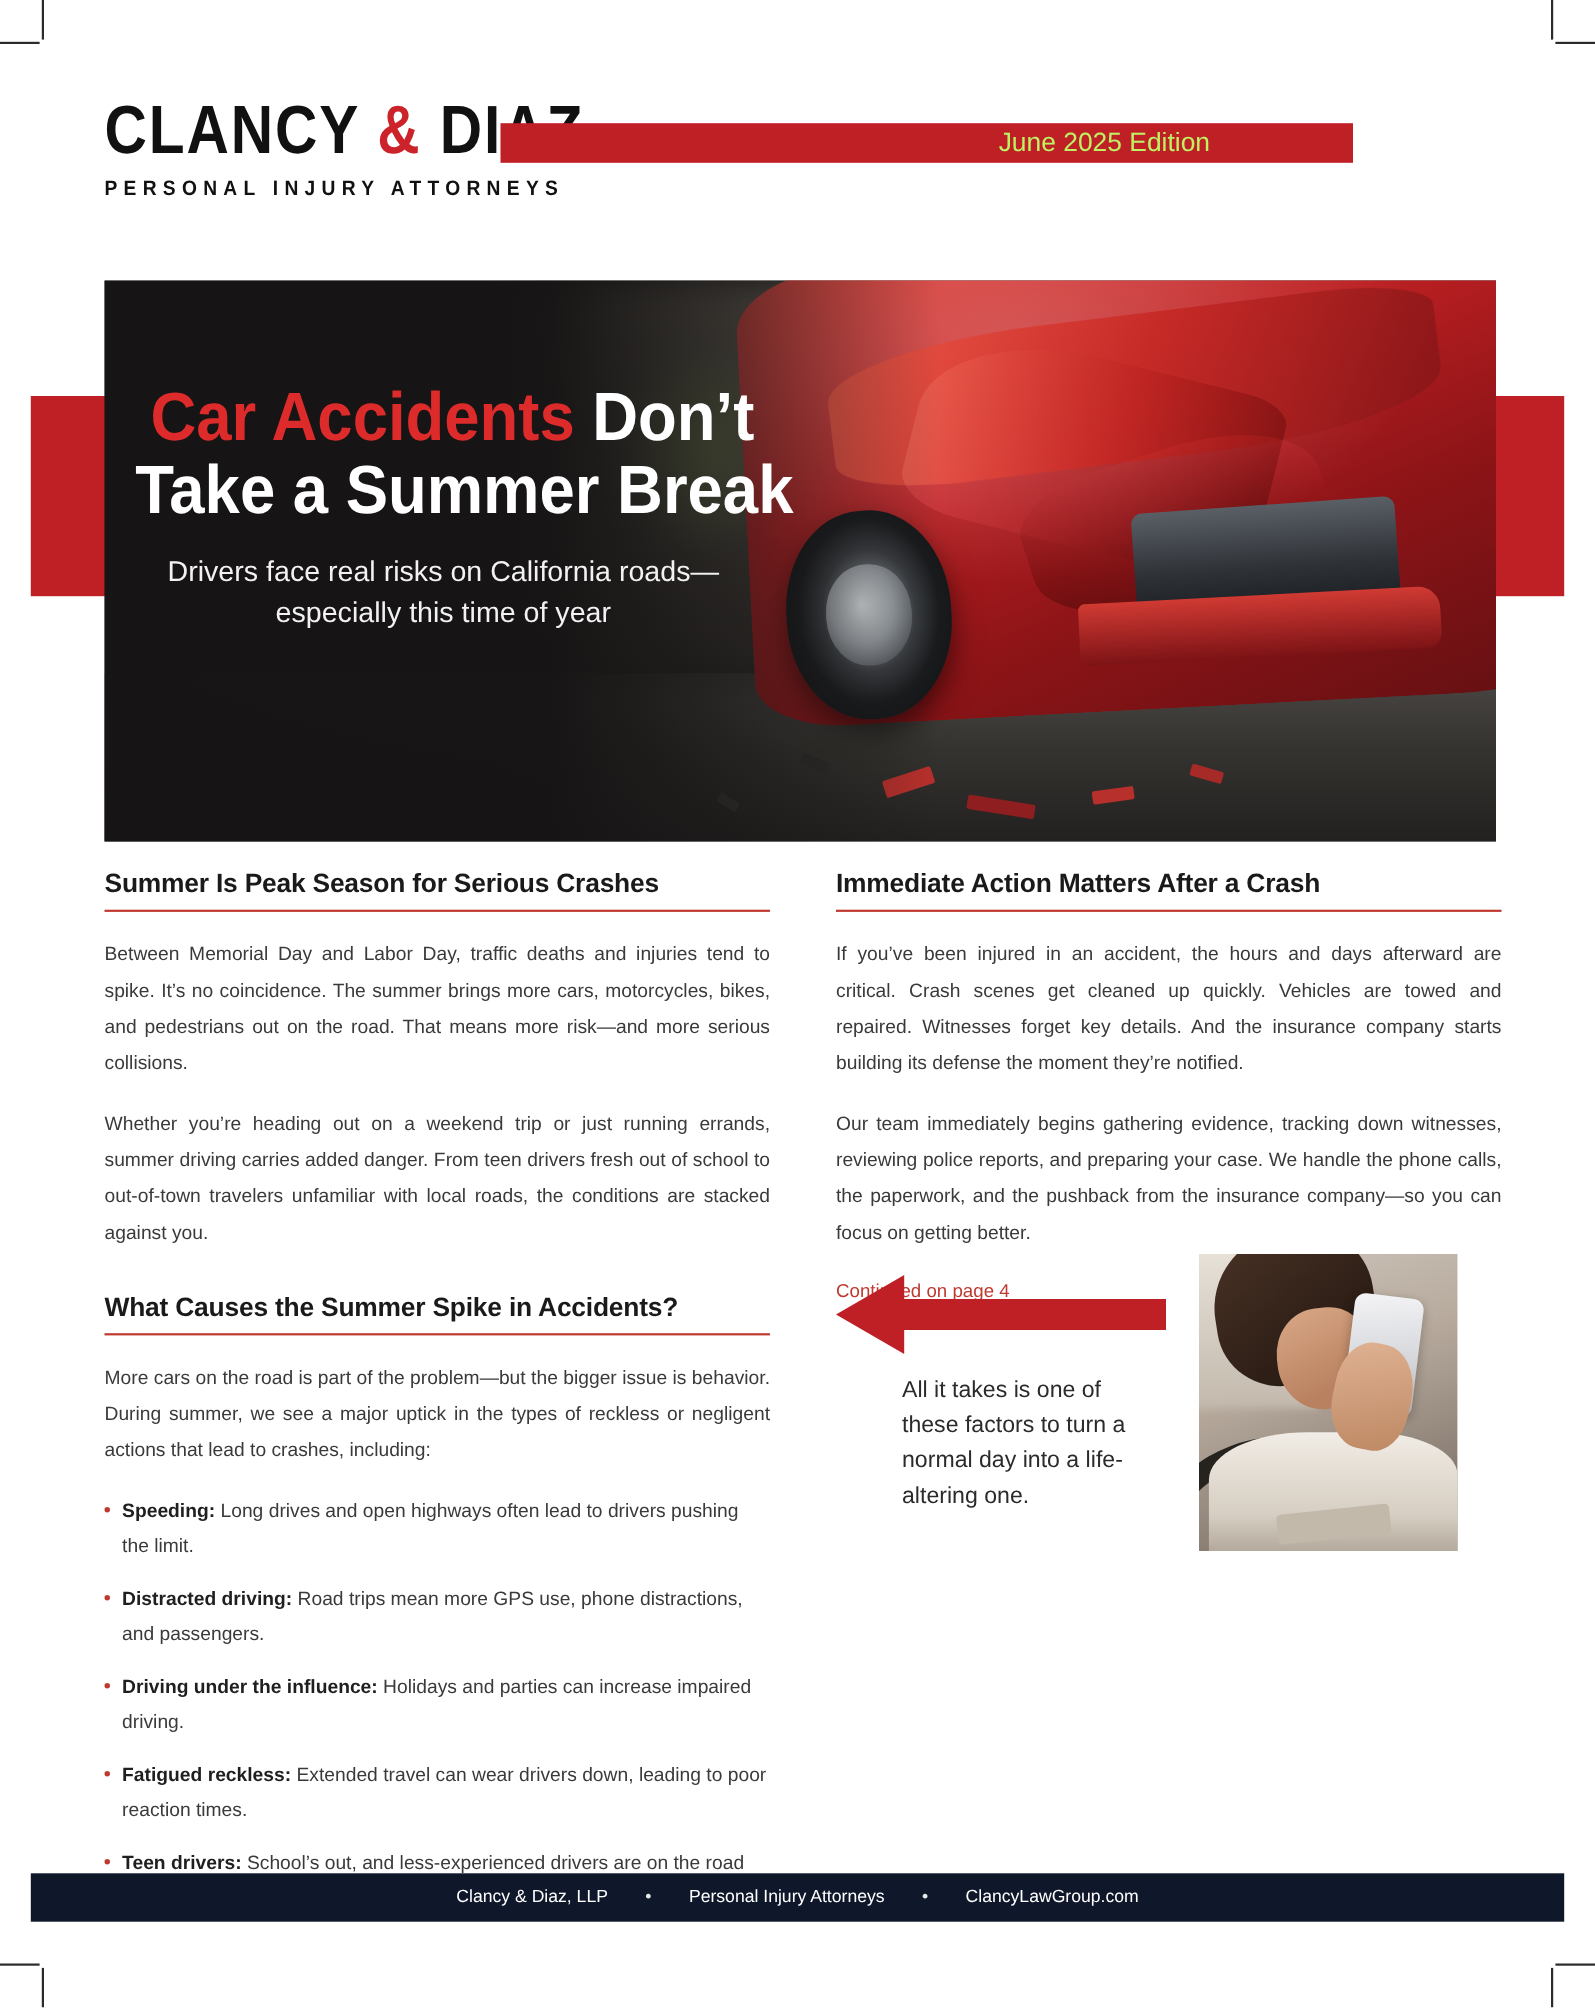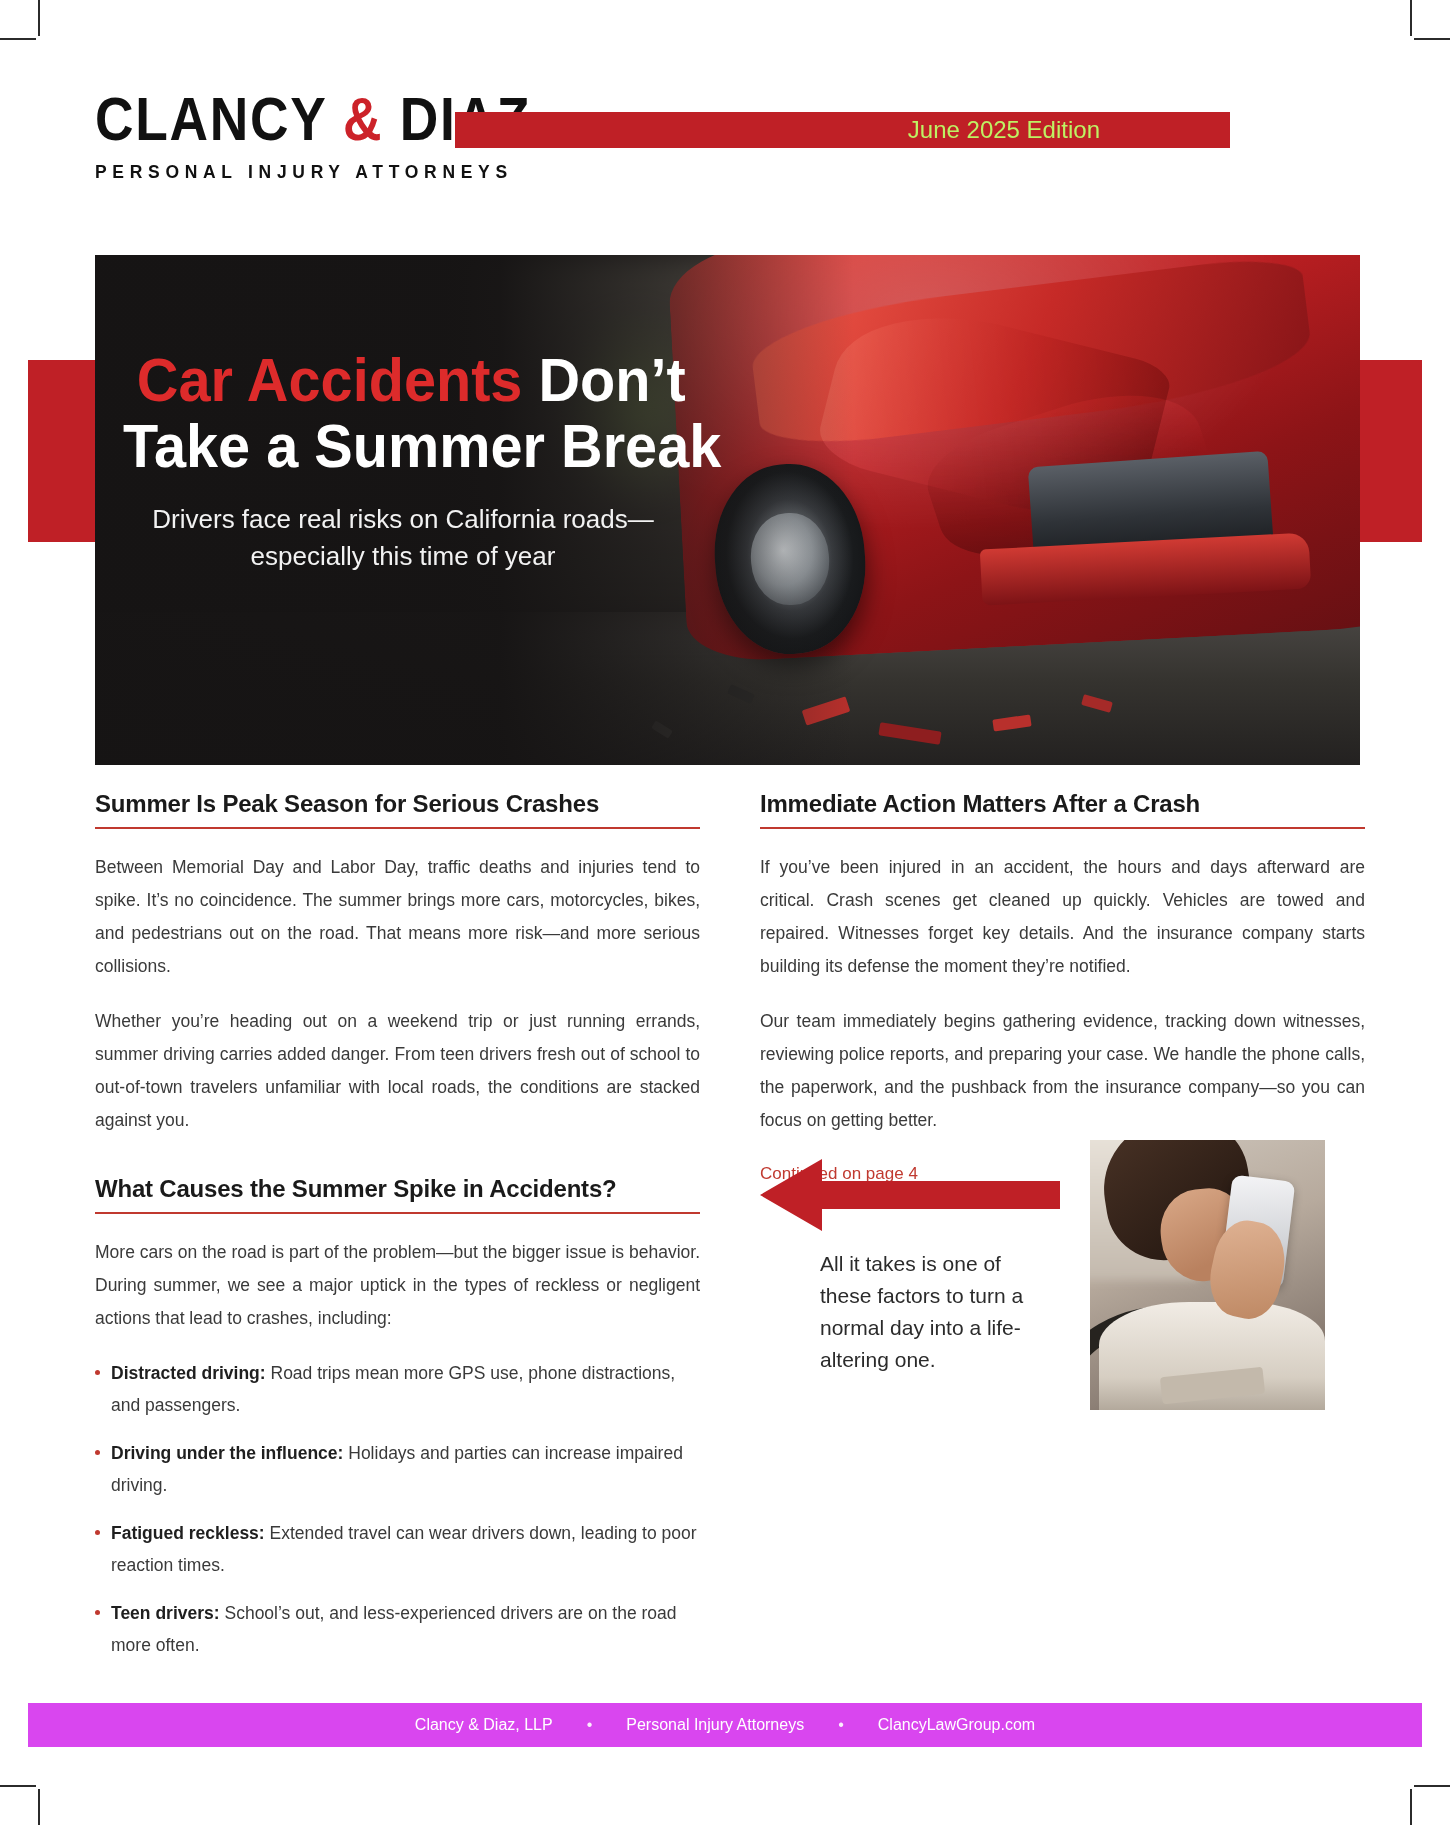--- a/index.html
+++ b/index.html
@@ -333,21 +333,21 @@
     font-size: 21px;
     line-height: 32px;
     color: #2b2b2b;
   }
 
   
   .footer-bar {
     position: absolute;
     left: 28px; top: 1703px;
     width: 1394px; height: 44px;
-    background: #d946ef;
+    background: #0f172a;
   }
   .footer-inner {
     position: absolute;
     left: 0; top: 0;
     width: 100%; height: 100%;
     display: flex;
     align-items: center;
     justify-content: center;
     gap: 34px;
     color: #ffffff;
@@ -417,20 +417,21 @@
 
     <div class="col col-left">
       <h2 class="sec">Summer Is Peak Season for Serious Crashes</h2>
       <p class="body">Between Memorial Day and Labor Day, traffic deaths and injuries tend to spike. It’s no coincidence. The summer brings more cars, motorcycles, bikes, and pedestrians out on the road. That means more risk—and more serious collisions.</p>
       <p class="body">Whether you’re heading out on a weekend trip or just running errands, summer driving carries added danger. From teen drivers fresh out of school to out-of-town travelers unfamiliar with local roads, the conditions are stacked against you.</p>
 
       <h2 class="sec spaced">What Causes the Summer Spike in Accidents?</h2>
       <p class="body">More cars on the road is part of the problem—but the bigger issue is behavior. During summer, we see a major uptick in the types of reckless or negligent actions that lead to crashes, including:</p>
 
       <ul class="bullets">
+        <li><span class="dot"></span><b>Speeding:</b><span> Long drives and open highways often lead to drivers pushing the limit.</span></li>
         <li><span class="dot"></span><b>Distracted driving:</b><span> Road trips mean more GPS use, phone distractions, and passengers.</span></li>
         <li><span class="dot"></span><b>Driving under the influence:</b><span> Holidays and parties can increase impaired driving.</span></li>
         <li><span class="dot"></span><b>Fatigued reckless:</b><span> Extended travel can wear drivers down, leading to poor reaction times.</span></li>
         <li><span class="dot"></span><b>Teen drivers:</b><span> School’s out, and less-experienced drivers are on the road more often.</span></li>
       </ul>
     </div>
 
     <div class="col col-right">
       <h2 class="sec">Immediate Action Matters After a Crash</h2>
       <p class="body">If you’ve been injured in an accident, the hours and days afterward are critical. Crash scenes get cleaned up quickly. Vehicles are towed and repaired. Witnesses forget key details. And the insurance company starts building its defense the moment they’re notified.</p>

